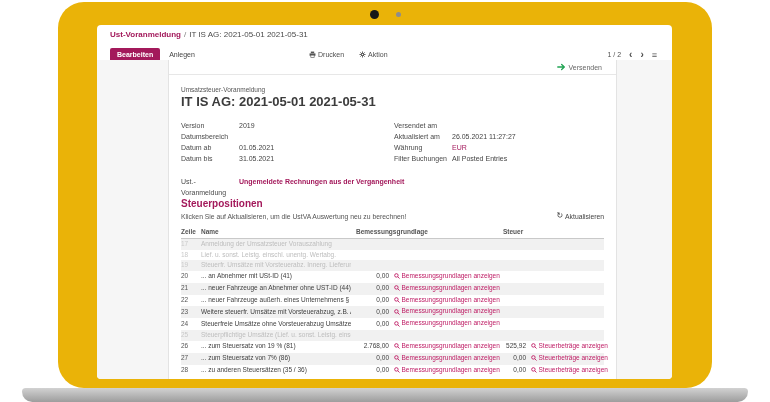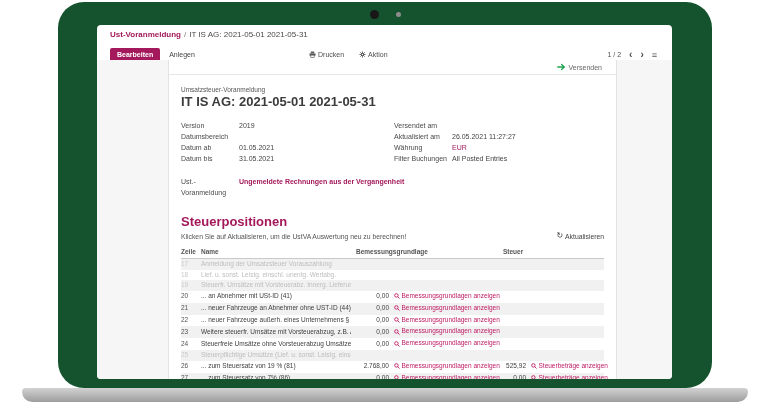--- a/index.html
+++ b/index.html
@@ -1,20 +1,20 @@
 <!DOCTYPE html>
 <html style="--primary: #A3195B; --link: #BE1A63;"><head>
 <meta charset="utf-8">
 <style>
   html,body{margin:0;padding:0;background:#fff;}
   .frame{position:relative;width:770px;height:402px;overflow:hidden;
          font-family:"Liberation Sans",sans-serif;-webkit-font-smoothing:antialiased;}
   
   .bezel{position:absolute;left:58px;top:2px;width:654px;height:386px;
-         background:#14532d;border-radius:26px;}
+         background:#eab308;border-radius:26px;}
   .cam1{position:absolute;left:312px;top:8px;width:9px;height:9px;border-radius:50%;background:#181818;}
   .cam2{position:absolute;left:338px;top:10px;width:5px;height:5px;border-radius:50%;background:#8d8d8d;}
   .base{position:absolute;left:22px;top:388px;width:726px;height:14px;
         background:linear-gradient(#d2d2d2,#9d9d9d);border-radius:5px 5px 14px 14px;}
   .screen{position:absolute;left:39px;top:23px;width:575px;height:354px;background:#fff;
           border-radius:4px;overflow:hidden;}
   
   .breadcrumb{height:15px;padding:5px 0 0 13px;font-size:8px;color:#555;white-space:nowrap;}
   .bc-link{color:var(--primary);font-weight:700;cursor:pointer;}
   .bc-sep{margin:0 3px;color:#777;}
@@ -42,21 +42,21 @@
   .fields{display:flex;}
   .fcol-l{width:213px;}
   .fcol-r{flex:1;}
   .frow{display:flex;line-height:11px;font-size:7px;}
   .flabel{width:58px;color:#4a4a4a;flex-shrink:0;}
   .fvalue{color:#444;}
   .fvalue.is-link{color:var(--primary);cursor:pointer;}
   .ust-row{margin-top:12px;display:flex;font-size:7px;line-height:11px;}
   .ust-link{color:var(--primary);font-weight:600;cursor:pointer;}
   
-  .section-title{margin-top:16px;font-size:13px;font-weight:700;color:var(--primary);}
+  .section-title{margin-top:0;font-size:10px;font-weight:700;color:var(--primary);}
   .hint-row{display:flex;justify-content:space-between;align-items:center;margin-top:3px;
             font-size:6.8px;color:#555;}
   .refresh{color:#3f3f3f;cursor:pointer;display:flex;align-items:center;gap:2px;}
   .refresh-ic{font-size:8px;line-height:1;}
   .taxtable{margin-top:6px;font-size:6.5px;color:#404040;}
   .thead{display:flex;line-height:12px;font-weight:700;color:#555;border-bottom:1px solid #c9c9c9;}
   .trow{display:flex;line-height:10.6px;align-items:center;}
   .trow:nth-child(odd){background:#f1f1f1;}
   .trow.disabled{color:#bdbdbd;}
   .c-line{width:20px;flex-shrink:0;color:#555;}

